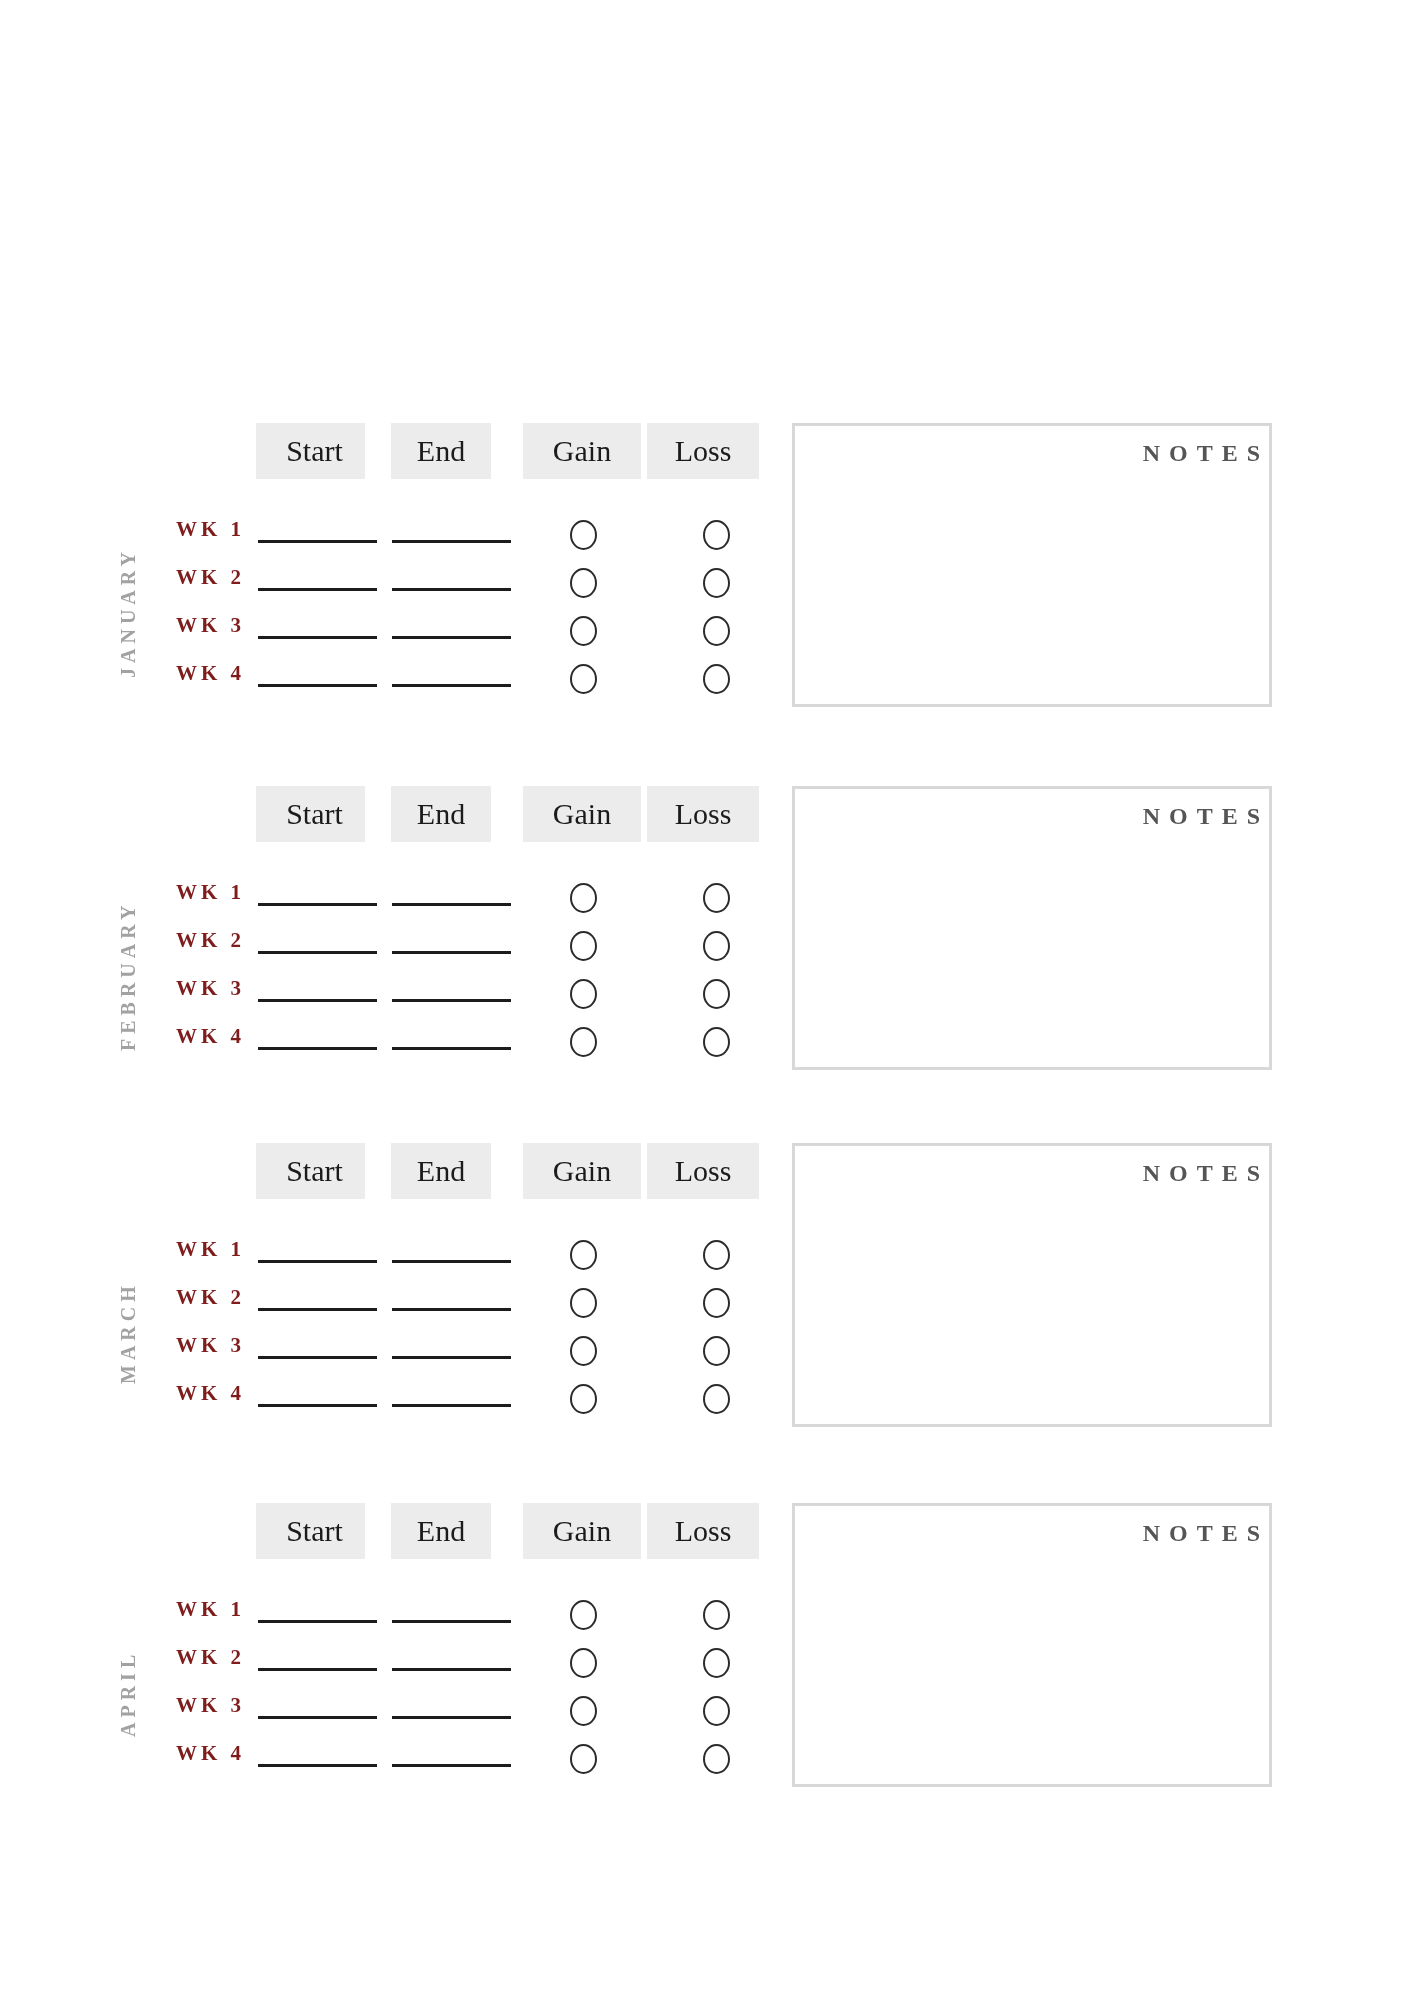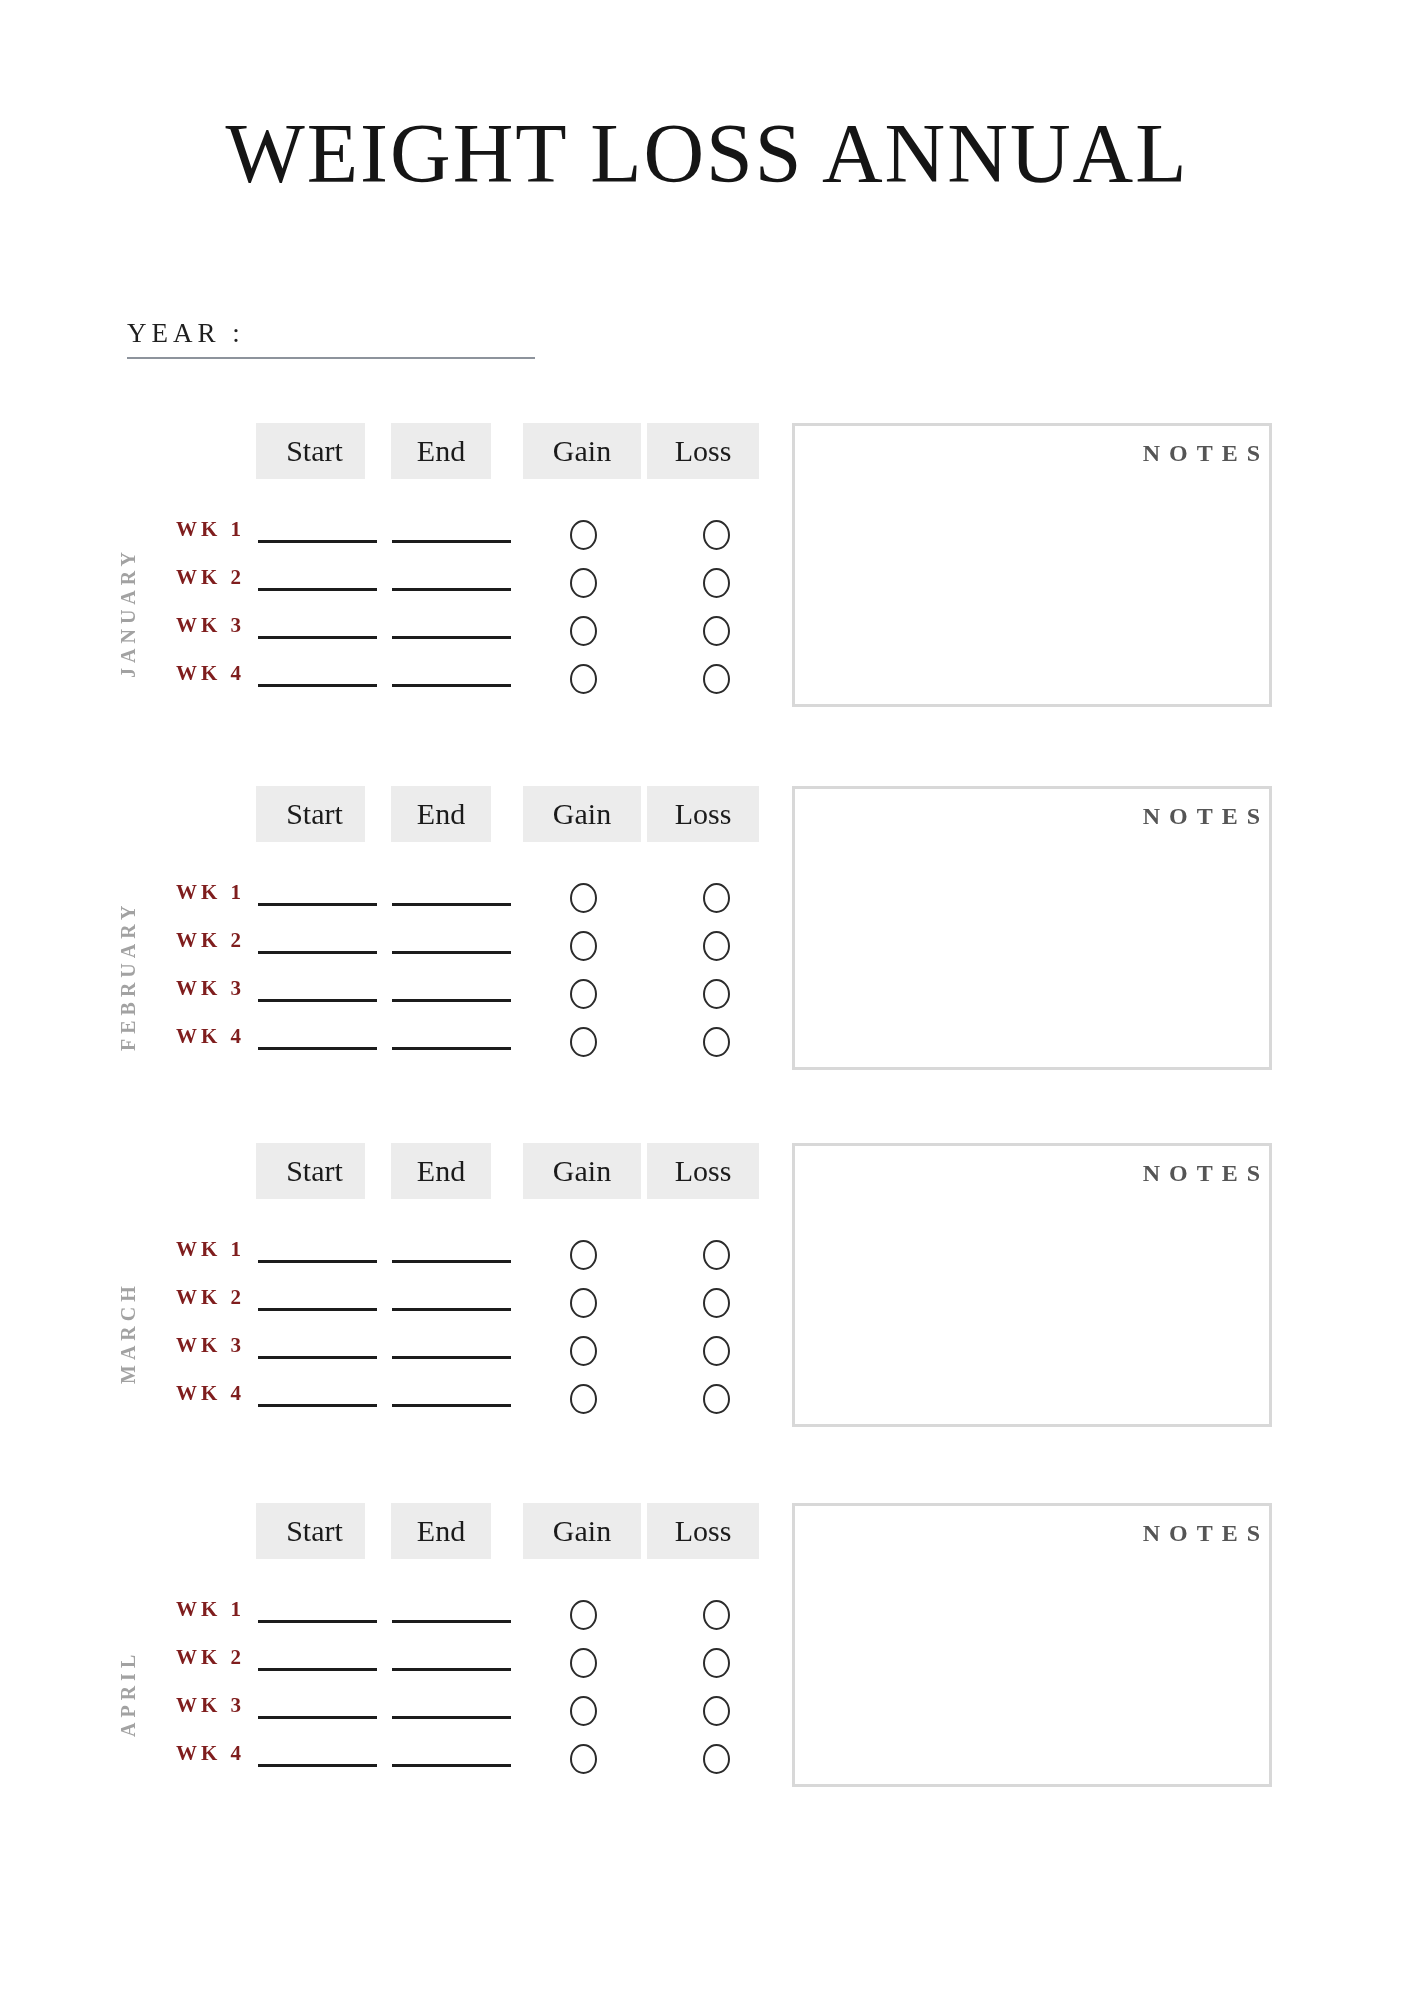--- a/index.html
+++ b/index.html
@@ -77,26 +77,21 @@
     text-align:right;
     font-size:24px;font-weight:bold;letter-spacing:9px;
     color:#555555;
   }
 </style>
 </head>
 <body>
 
 <div class="page">
 
-  <div class="title">WEIGHT LOSS ANNUAL</div>
-
-  <div class="year-row">
-    <span class="year-label">YEAR :</span>
-    <span class="year-line"></span>
-  </div>
+
 
   <div id="sections">
   <div class="section" style="top: 423px;">
     <div class="month">JANUARY</div>
     <div class="colheads">
           <div class="colhead col-0">Start</div>
           <div class="colhead col-1">End</div>
           <div class="colhead col-2">Gain</div>
           <div class="colhead col-3">Loss</div>
         </div>

